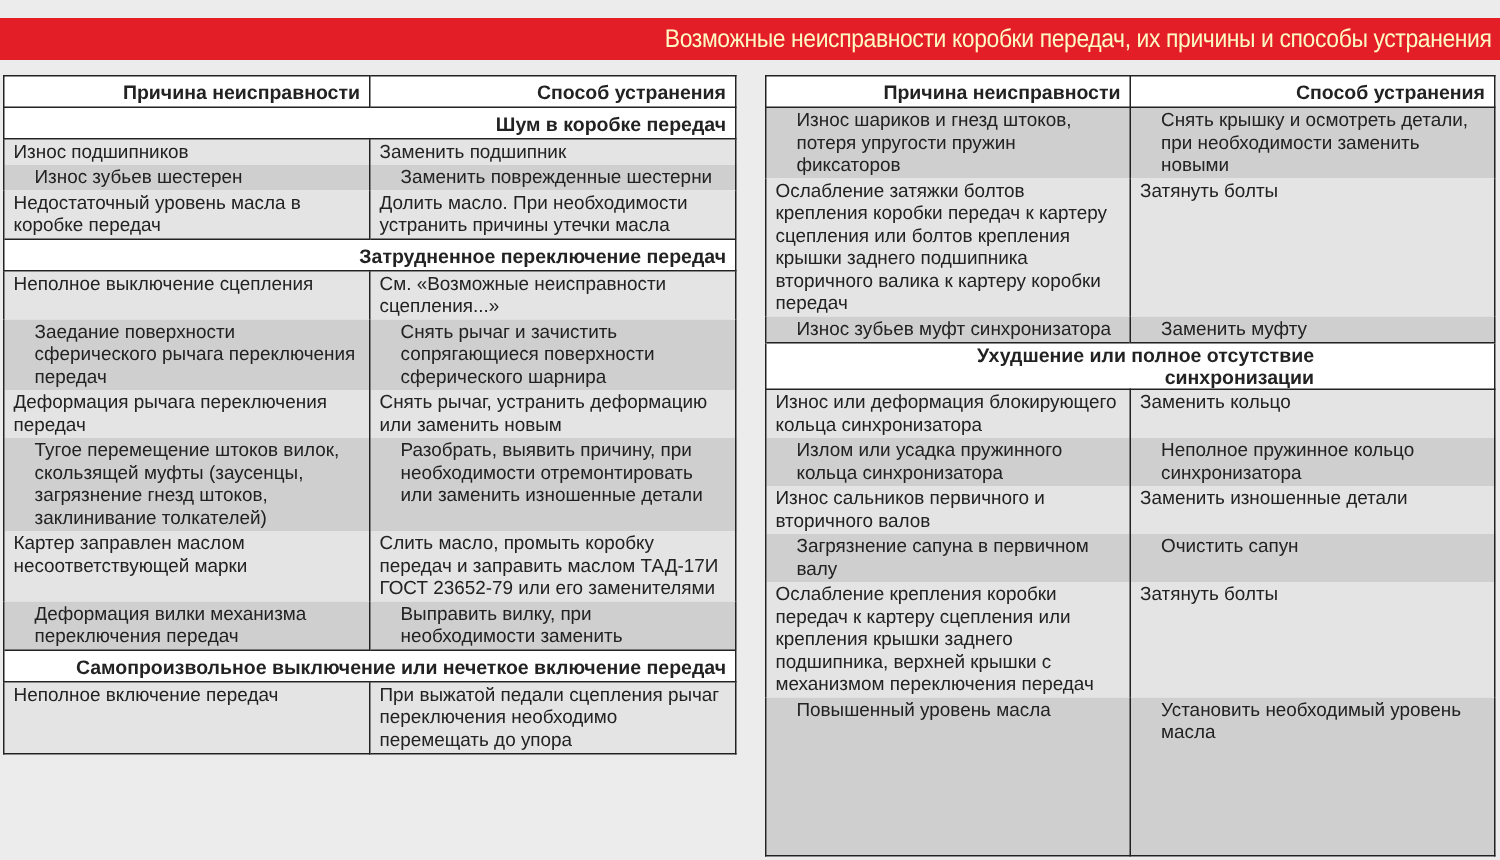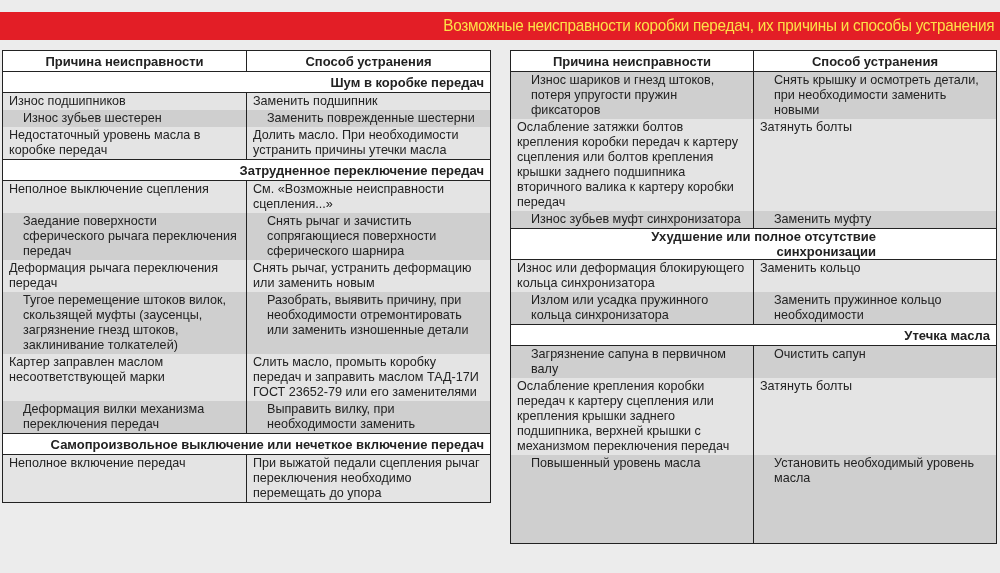--- a/index.html
+++ b/index.html
@@ -1,23 +1,23 @@
 <!DOCTYPE html>
 <html><head>
 <meta charset="utf-8">
 <style>
   html, body { margin:0; padding:0; }
   body { width:1000px; height:573px; background:#ececec; font-family:"Liberation Sans", sans-serif; overflow:hidden; position:relative; }
-  .banner { position:absolute; left:0; top:12px; width:1000px; height:28px; background:#e31e26; color:#fde047; text-align:right; box-sizing:border-box; padding-right:6px; font-size:17px; line-height:28px; font-family:"Liberation Sans Narrow","Liberation Sans", sans-serif; letter-spacing:-0.3px; transform-origin:right; }
+  .banner { position:absolute; left:0; top:12px; width:1000px; height:28px; background:#e31e26; color:#fef9c3; text-align:right; box-sizing:border-box; padding-right:6px; font-size:17px; line-height:28px; font-family:"Liberation Sans Narrow","Liberation Sans", sans-serif; letter-spacing:-0.3px; transform-origin:right; }
   .banner span { display:inline-block; transform:scaleX(0.9); transform-origin:right center; }
   table { position:absolute; border-collapse:collapse; background:#fff; font-size:12.6px; line-height:15px; color:#222; table-layout:fixed; }
   #left { left:2px; top:50px; width:489px; }
   #right { left:510px; top:50px; width:487px; }
   td, th { border-left:1.5px solid #222; border-right:1.5px solid #222; padding:1px 6px; vertical-align:top; }
-  th { font-weight:bold; text-align:center; background:#fff; border-bottom:1.5px solid #222; border-top:1.5px solid #222; font-size:13px; height:18px; vertical-align:middle; }
+  th { font-weight:bold; text-align:right; background:#fff; border-bottom:1.5px solid #222; border-top:1.5px solid #222; font-size:13px; height:18px; vertical-align:middle; }
   td.section { font-weight:bold; text-align:right; background:#fff; border-top:1.5px solid #222; border-bottom:1.5px solid #222; font-size:13px; vertical-align:middle; height:18px; }
   tr.r-light td { background:#e4e4e4; }
   tr.r-dark td { background:#cfcfcf;padding-left:20px; }
   table tr:last-child td { border-bottom:1.5px solid #222; }
 </style>
 </head>
 <body>
 
 <div class="banner"><span>Возможные неисправности коробки передач, их причины и способы устранения</span></div>
 
@@ -107,31 +107,32 @@
       </tr>
   <tr>
         <td colspan="2" class="section" style="padding:0 120px;">Ухудшение или полное отсутствие синхронизации</td>
       </tr>
   <tr class="r-light">
         <td>Износ или деформация блокирующего кольца синхронизатора</td>
         <td>Заменить кольцо</td>
       </tr>
   <tr class="r-dark">
         <td>Излом или усадка пружинного кольца синхронизатора</td>
-        <td>Заменить пружинное кольцо необходимости</td>
+        <td>Неполное пружинное кольцо синхронизатора</td>
       </tr>
-  <tr>
-        <td colspan="2" class="section">Утечка масла</td>
+  <tr class="r-light">
+        <td>Износ сальников первичного и вторичного валов</td>
+        <td>Заменить изношенные детали</td>
       </tr>
   <tr class="r-dark">
         <td>Загрязнение сапуна в первичном валу</td>
         <td>Очистить сапун</td>
       </tr>
   <tr class="r-light">
         <td>Ослабление крепления коробки передач к картеру сцепления или крепления крышки заднего подшипника, верхней крышки с механизмом переключения передач</td>
         <td>Затянуть болты</td>
       </tr>
-  <tr class="r-dark" style="height:88px;border-radius:25px;">
+  <tr class="r-dark" style="height:105px;border-radius:25px;">
         <td>Повышенный уровень масла</td>
         <td>Установить необходимый уровень масла</td>
       </tr>
 </tbody>
   </table>
 
 </body></html>

